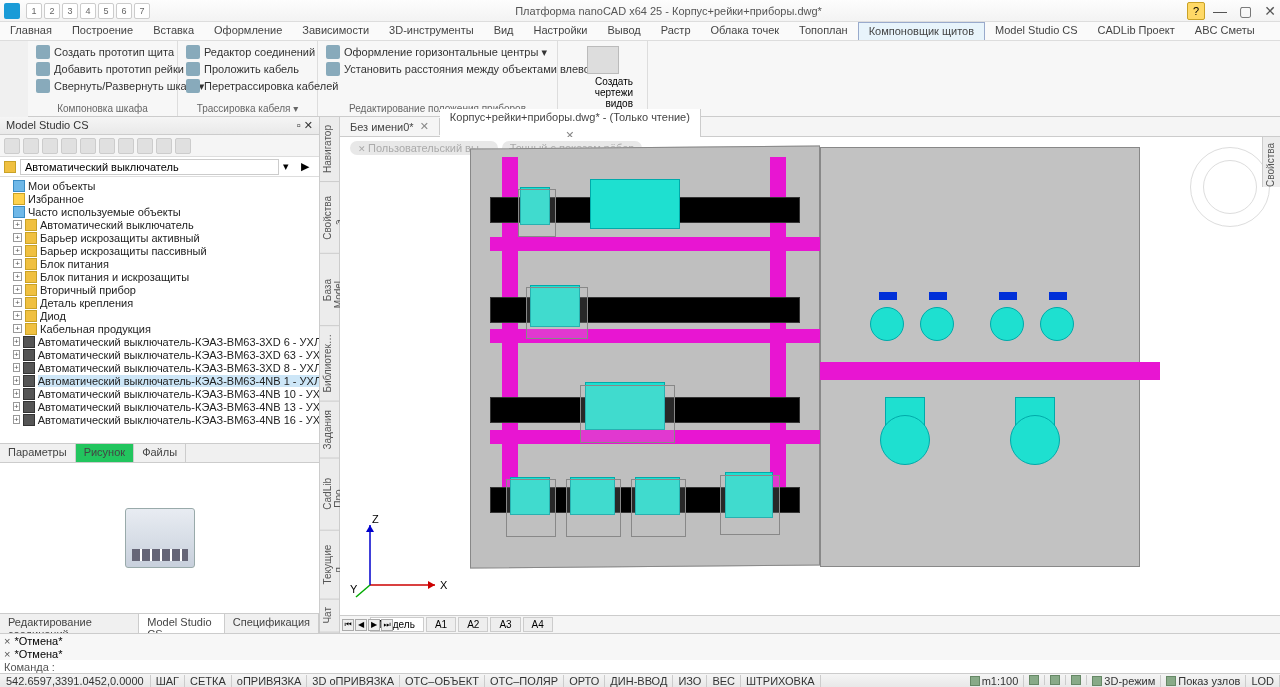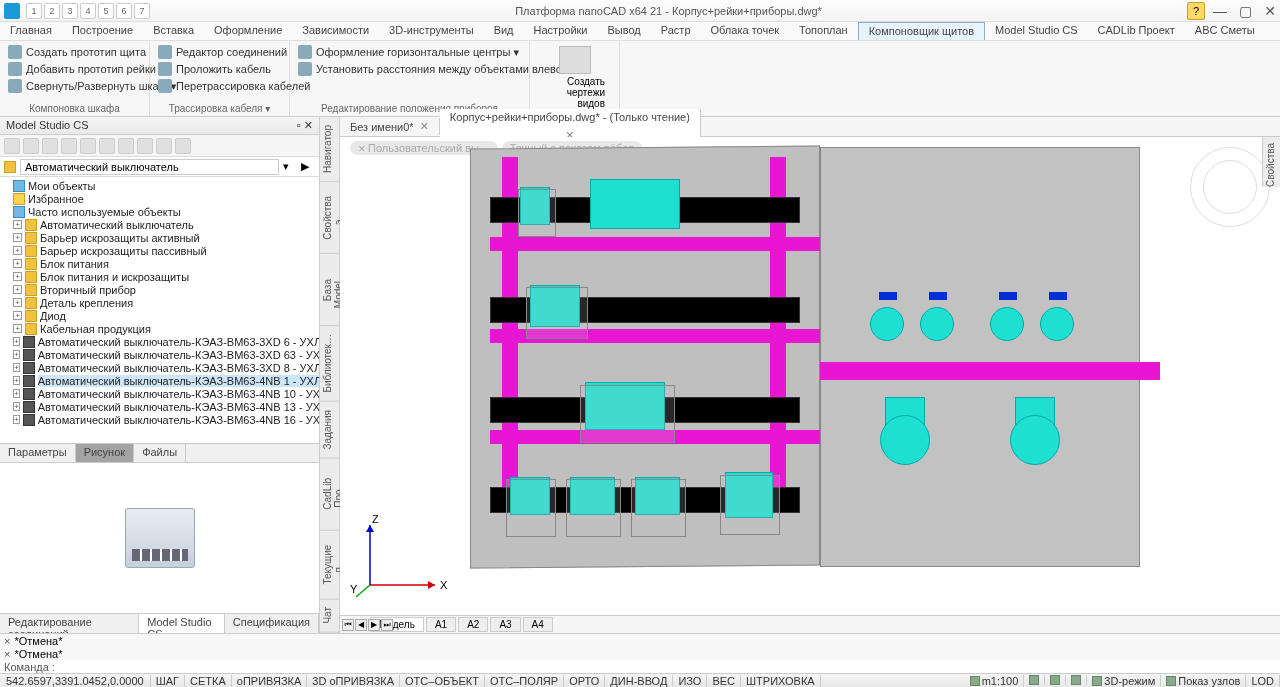--- a/index.html
+++ b/index.html
@@ -10,21 +10,21 @@
 .titlebar .qat .qbtn { width: 16px; height: 16px; border: 1px solid #ccc; border-radius: 2px; background: #fff; display: flex; align-items: center; justify-content: center; font-size: 9px; color: #666; }
 .titlebar .title { flex: 1; text-align: center; color: #555; }
 .titlebar .winbtns { display: flex; gap: 12px; align-items: center; color: #555; }
 .titlebar .winbtns span { cursor: pointer; font-size: 14px; }
 .titlebar .helpbtn { width: 18px; height: 18px; background: #ffd966; border: 1px solid #c9a227; border-radius: 2px; display: flex; align-items: center; justify-content: center; margin-right: 8px; }
 
 .menubar { height: 19px; background: #fafafa; display: flex; border-bottom: 1px solid #ddd; }
 .menubar .tab { padding: 2px 10px; color: #444; cursor: pointer; }
 .menubar .tab.active { background: #e8f4fb; border: 1px solid #9ac; border-bottom: none; }
 
-.ribbon { height: 76px; background: #f7f7f7; border-bottom: 1px solid #ccc; display: flex; }
+.ribbon { height: 76px; background: #f7f7f7; border-bottom: 1px solid #ccc; display: flex; margin-left: 28px; }
 .ribbon .panel { border-right: 1px solid #ddd; padding: 3px 6px 0 6px; display: flex; flex-direction: column; }
 .ribbon .panel-body { flex: 1; display: flex; flex-direction: column; gap: 1px; }
 .ribbon .panel-title { text-align: center; font-size: 10px; color: #666; padding: 2px 0; }
 .ribbon .rbtn { display: flex; align-items: center; gap: 4px; padding: 1px 2px; color: #333; cursor: pointer; white-space: nowrap; }
 .ribbon .rbtn .ico { width: 14px; height: 14px; background: #8ab; border-radius: 2px; flex-shrink: 0; }
 .ribbon .bigbtn { display: flex; flex-direction: column; align-items: center; justify-content: center; padding: 2px 8px; gap: 2px; }
 .ribbon .bigbtn .bigico { width: 32px; height: 28px; background: #ddd; border: 1px solid #bbb; }
 
 .workarea { flex: 1; display: flex; min-height: 0; }
 .leftpanel { width: 320px; display: flex; flex-direction: column; border-right: 1px solid #ccc; background: #fff; }
@@ -38,21 +38,21 @@
 .leftpanel .tree .node.l1 { padding-left: 11px; }
 .leftpanel .tree .node.l2 { padding-left: 11px; }
 .leftpanel .tree .node .exp { width: 9px; height: 9px; border: 1px solid #999; display: flex; align-items: center; justify-content: center; font-size: 8px; color: #555; background: #fff; }
 .leftpanel .tree .node .nico { width: 12px; height: 12px; background: #f0c040; border: 1px solid #c9a227; flex-shrink: 0; }
 .leftpanel .tree .node .nico.blue { background: #6fb8e8; border-color: #3a8cc4; }
 .leftpanel .tree .node .nico.star { background: #ffd24d; }
 .leftpanel .tree .node .nico.dark { background: #555; border-color: #333; }
 .leftpanel .tree .node.sel span.lbl { background: #cde6f7; }
 .leftpanel .proptabs { height: 20px; border-top: 1px solid #ccc; border-bottom: 1px solid #ccc; display: flex; background: #f0f0f0; }
 .leftpanel .proptabs .pt { padding: 2px 8px; border-right: 1px solid #ccc; color: #444; cursor: pointer; }
-.leftpanel .proptabs .pt.active { background: #a3a3a3; }
+.leftpanel .proptabs .pt.active { background: #22c55e; }
 .leftpanel .preview { flex: 0 0 150px; background: #fff; display: flex; align-items: center; justify-content: center; }
 .leftpanel .preview .dev { width: 70px; height: 60px; background: linear-gradient(#e8ecf2,#c8d0dc); border: 1px solid #9aa; border-radius: 3px; position: relative; }
 .leftpanel .preview .dev::after { content:""; position:absolute; bottom:6px; left:6px; right:6px; height:12px; background: repeating-linear-gradient(90deg,#667 0 8px,#fff 8px 10px); }
 .leftpanel .bottom-tabs { height: 20px; display: flex; border-top: 1px solid #ccc; background: #f0f0f0; }
 .leftpanel .bottom-tabs .bt { padding: 2px 8px; border-right: 1px solid #ccc; color: #444; cursor: pointer; }
 .leftpanel .bottom-tabs .bt.active { background: #fff; }
 
 .vtabs { width: 20px; background: #ececec; border-right: 1px solid #ccc; display: flex; flex-direction: column; }
 .vtabs .vtab { writing-mode: vertical-rl; transform: rotate(180deg); padding: 8px 2px; font-size: 10px; color: #555; border-top: 1px solid #ccc; cursor: pointer; text-align: center; }
 
@@ -110,21 +110,21 @@
   <div class="logo"></div>
   <div class="qat">
     <div class="qbtn">1</div>
     <div class="qbtn">2</div>
     <div class="qbtn">3</div>
     <div class="qbtn">4</div>
     <div class="qbtn">5</div>
     <div class="qbtn">6</div>
     <div class="qbtn">7</div>
   </div>
-  <div class="title">Платформа nanoCAD x64 21 - Корпус+рейки+приборы.dwg*</div>
+  <div class="title">Платформа nanoCAD x64 25 - Корпус+рейки+приборы.dwg*</div>
   <div class="helpbtn">?</div>
   <div class="winbtns">
     <span>—</span>
     <span>▢</span>
     <span>✕</span>
   </div>
 </div>
 
 <div class="menubar" id="menubar">
     <div class="tab">Главная</div>

